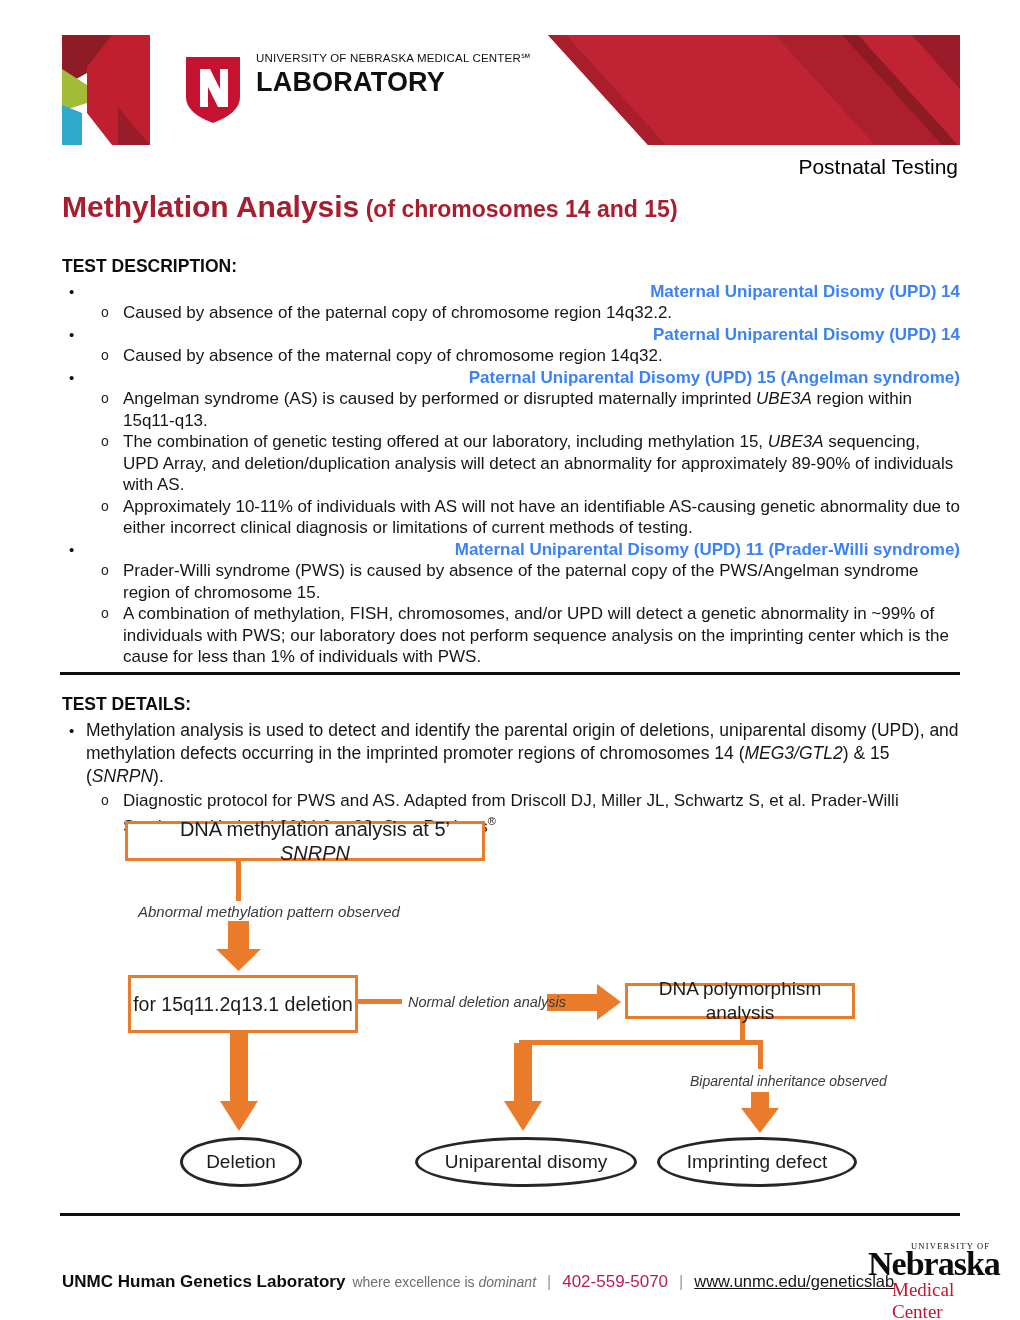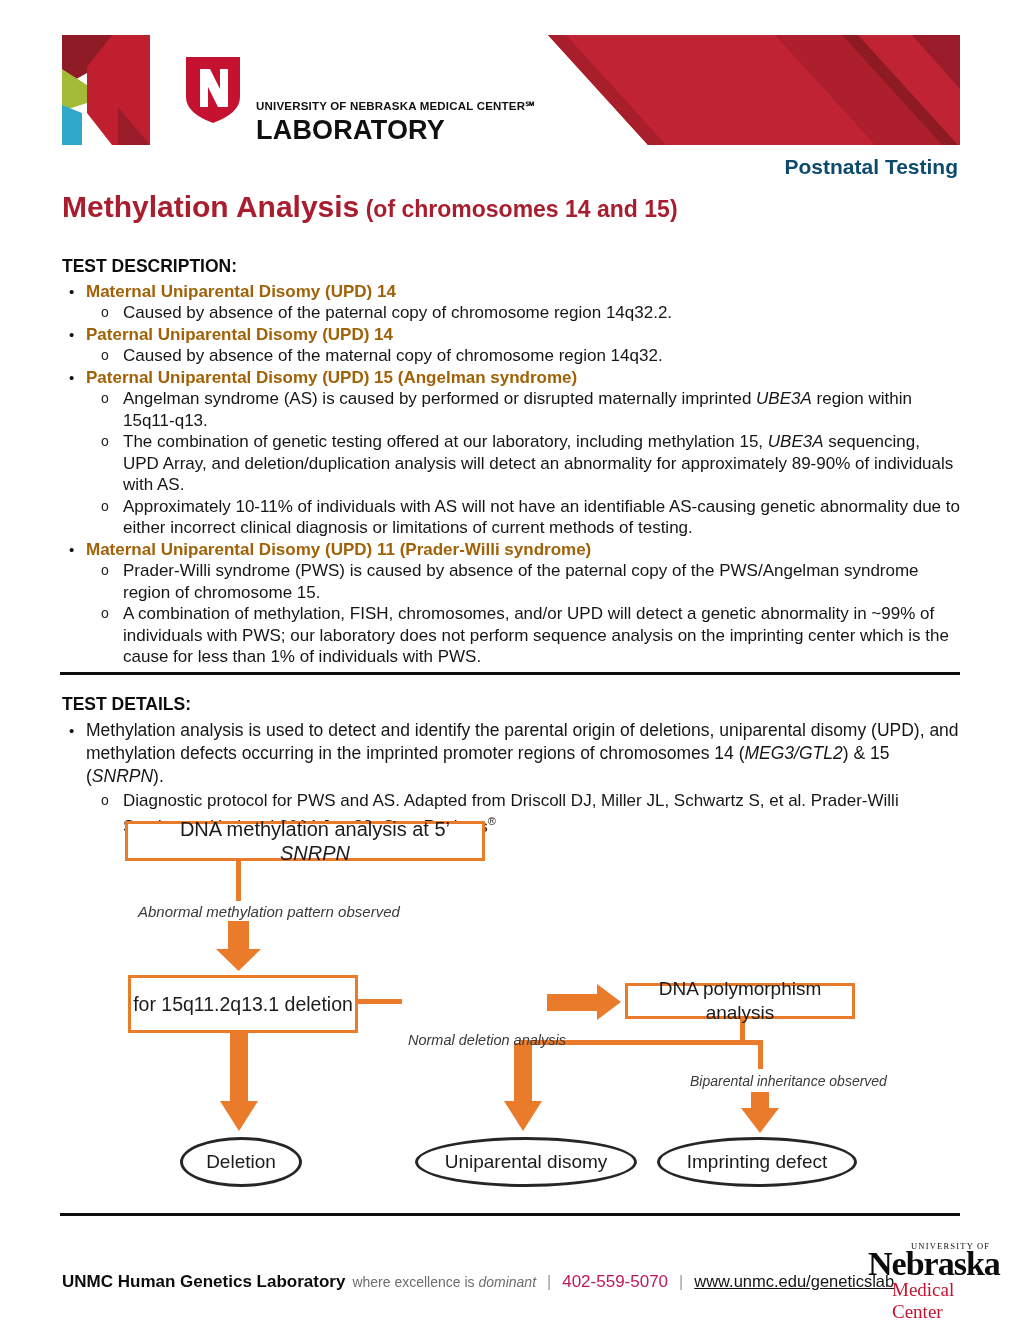--- a/index.html
+++ b/index.html
@@ -7,36 +7,36 @@
   .page {
     position:relative; width:1020px; height:1320px; margin:0 auto;
     background:#ffffff; overflow:hidden;
     font-family:"Liberation Sans", sans-serif; color:#161616;
   }
   
   .banner { position:absolute; left:60px; top:35px; width:900px; height:110px; }
   .deco-left { position:absolute; left:0; top:0; }
   .shield { position:absolute; left:122px; top:20px; }
   .orgtext { position:absolute; left:196px; top:18px; line-height:1; }
-  .org-small { font-size:11.5px; font-weight:bold; letter-spacing:.2px; color:#111;margin-top:48px; }
+  .org-small { font-size:11.5px; font-weight:normal; letter-spacing:.2px; color:#111; }
   .org-big { font-size:27px; font-weight:800; letter-spacing:.2px; color:#101010; margin-top:4px; }
   .deco-right { position:absolute; right:0; top:0; }
   
-  .postnatal { position:absolute; right:62px; top:155px; font-size:21px; font-weight:bold; color:#0c4a6e;text-align:right; }
+  .postnatal { position:absolute; right:62px; top:155px; font-size:21px; font-weight:normal; color:#000000;text-align:right; }
   .doc-title { position:absolute; left:62px; top:190px; color:#A91E2F; font-weight:bold; }
   .doc-title .t-main { font-size:30px; }
   .doc-title .t-sub  { font-size:23px; }
   
   .section { position:absolute; left:62px; width:898px; font-size:17px; line-height:21.5px; }
   .sec-desc { top:256px; }
   .sec-details { top:694px; }
   .sec-h { font-size:17.5px; font-weight:bold; color:#0d0d0d; margin-bottom:3px; }
   .b1 { display:flex; }
   .b1 > .mk { flex:0 0 24px; padding-left:7px; font-size:15px; color:#111; }
-  .b1 > .bt { flex:1; font-weight:bold; color:#a16207; }
+  .b1 > .bt { flex:1; font-weight:bold; color:#3b82f6;text-align:right; }
   .b1 > .btxt { flex:1; color:#161616; font-weight:normal; }
   .b2 { display:flex; margin-left:38px; }
   .b2 > .mk { flex:0 0 23px; padding-left:1px; font-size:14px; color:#222; }
   .b2 > .bt { flex:1; color:#161616; }
   .sec-details .b1 { font-size:17.5px; line-height:23px; margin-bottom:2px; }
   .rule { position:absolute; left:60px; width:900px; height:3px; background:#0e0e0e; }
   .rule1 { top:672px; } .rule2 { top:1213px; }
   
   .flow { position:absolute; left:0; top:815px; width:1020px; height:400px; }
   .flow svg.wires { position:absolute; left:0; top:0; }
@@ -197,21 +197,21 @@
         <span>DNA methylation analysis at 5’ </span>
         <span style="font-style: italic;">SNRPN</span>
       </div>
 
     <div class="flabel" style="left:138px; top:88px;">Abnormal methylation pattern observed</div>
 
     <div class="fbox" style="left:128px; top:160px; width:230px; height:58px; font-size:19.5px; line-height:25px;">
       <div>for 15q11.2q13.1 deletion</div>
     </div>
 
-    <div class="flabel" style="left:408px; top:179px; font-size:14.5px;margin-top:38px;">Normal deletion analysis</div>
+    <div class="flabel" style="left:408px; top:179px; font-size:14.5px;">Normal deletion analysis</div>
 
     <div class="fbox" style="left:625px; top:168px; width:230px; height:36px; font-size:19px;">DNA polymorphism analysis</div>
 
     <div class="flabel" style="left:690px; top:258px; font-size:14px;">Biparental inheritance observed</div>
 
     <div class="fellipse" style="left:180px; top:322px; width:122px; height:50px;">Deletion</div>
     <div class="fellipse" style="left:415px; top:322px; width:222px; height:50px;">Uniparental disomy</div>
     <div class="fellipse" style="left:657px; top:322px; width:200px; height:50px;">Imprinting defect</div>
   </div>
 

